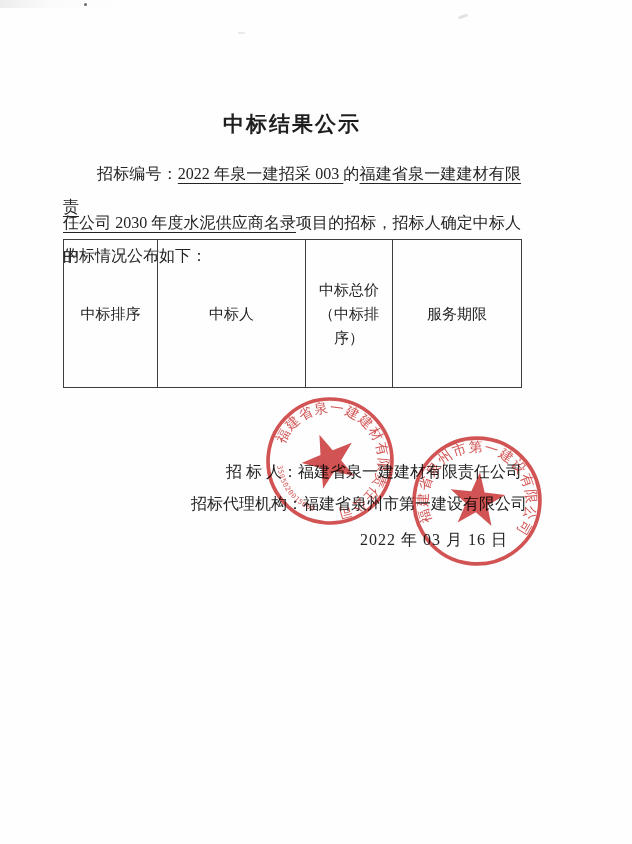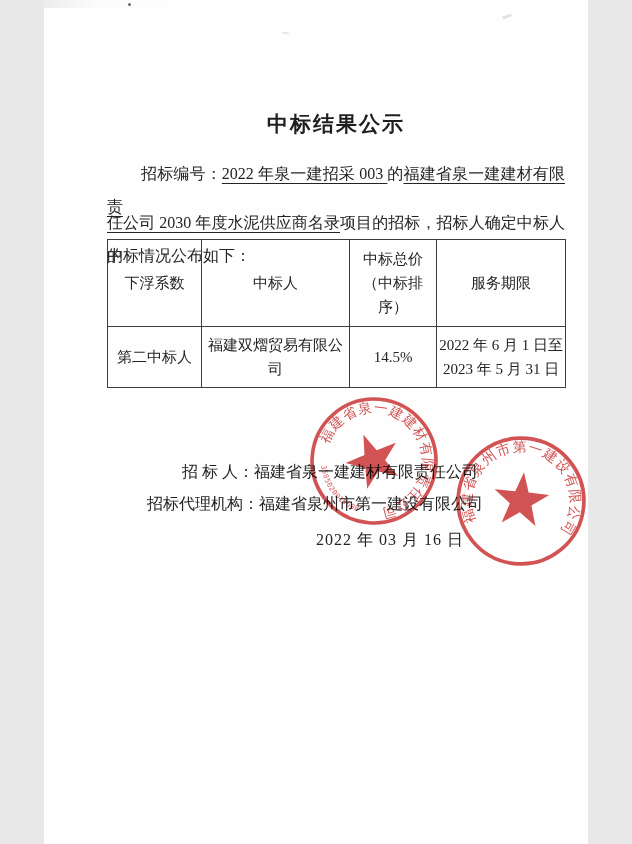--- a/index.html
+++ b/index.html
@@ -1,17 +1,17 @@
 <!DOCTYPE html>
 <html><head>
 <meta charset="utf-8">
 <style>
   html,body{margin:0;padding:0;background:#e8e8e8;}
   .page{
-    position:relative;width:544px;height:844px;margin:0 auto;
+    position:relative;width:632px;height:844px;margin:0 auto;
     background:#fefefe;overflow:hidden;
     font-family:"Liberation Serif","DejaVu Serif",serif;
     color:#262626;
   }
   
   .speck{position:absolute;border-radius:50%;}
   .speck.s1{left:84px;top:3px;width:3px;height:3px;background:#6a6a6a;}
   .speck.s2{left:458px;top:15px;width:10px;height:3px;background:#e2e2e2;border-radius:2px;transform:rotate(-20deg);}
   .speck.s3{left:238px;top:32px;width:7px;height:2px;background:#e9e9e9;border-radius:2px;}
   .edge-shade{position:absolute;left:0;top:0;width:632px;height:8px;
@@ -78,32 +78,25 @@
 
   <table class="results">
     <colgroup>
       <col style="width:94px">
         <col style="width:148px">
         <col style="width:87px">
         <col style="width:129px">
     </colgroup>
     <tbody>
         <tr class="r-head">
-      <th>下浮系数</th>
+      <th>中标排序</th>
       <th>中标人</th>
       <th>中标总价
 （中标排序）</th>
       <th>服务期限</th>
-    </tr>
-    <tr class="r-two">
-      <td>第二中标人</td>
-      <td>福建双熠贸易有限公司</td>
-      <td>14.5%</td>
-      <td>2022 年 6 月 1 日至
-2023 年 5 月 31 日</td>
     </tr>
   </tbody>
     </table>
 
   <div class="footer-line f-bidder"><span class="label-gap">招 标 人：</span><span>福建省泉一建建材有限责任公司</span></div>
 
   <div class="footer-line f-agency"><span>招标代理机构：</span><span>福建省泉州市第一建设有限公司</span></div>
 
   <div class="footer-line f-date">2022 年 03 月 16 日</div>
 

